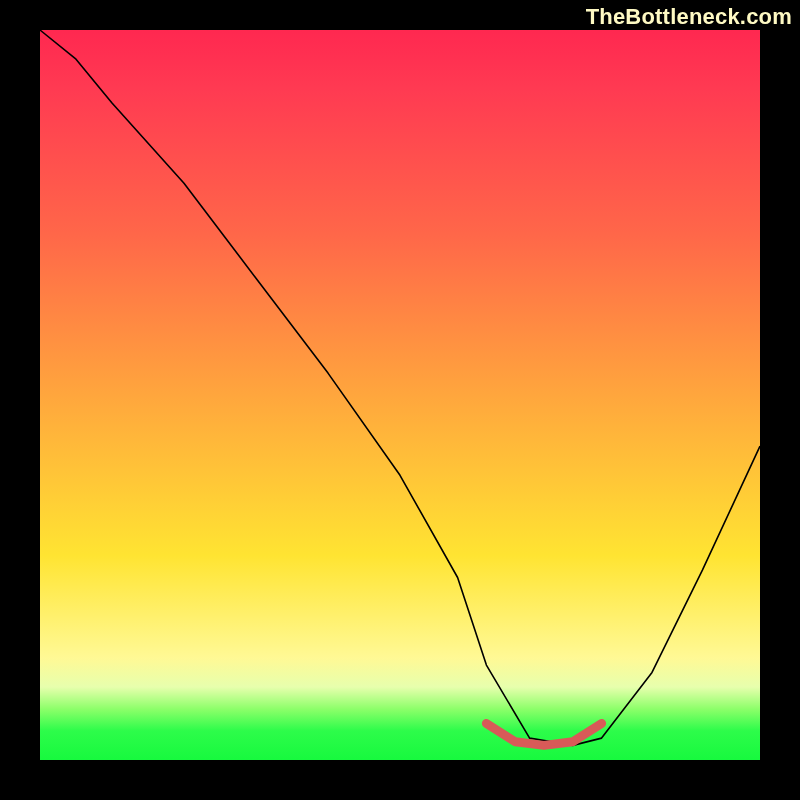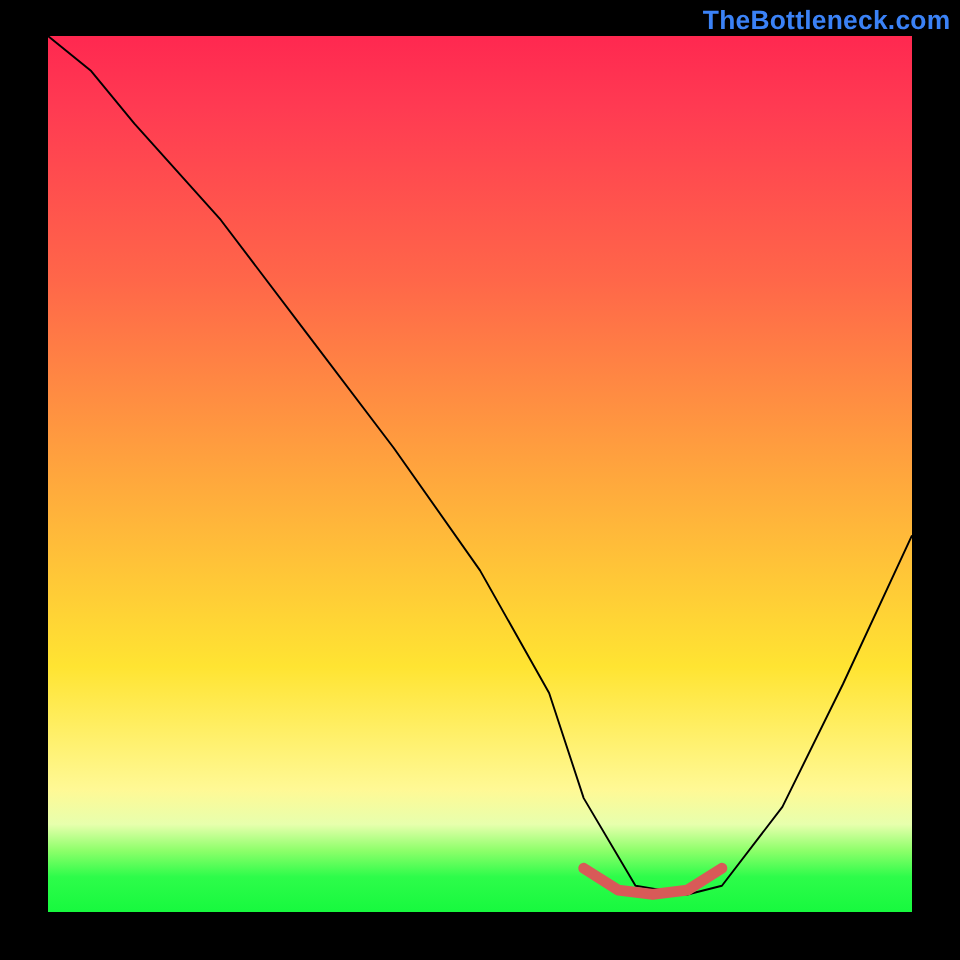--- a/index.html
+++ b/index.html
@@ -16,21 +16,21 @@
     width: 800px;
     height: 800px;
     background: #000;
   }
   .watermark {
     position: absolute;
     top: 4px;
     right: 8px;
     font-size: 22px;
     font-weight: bold;
-    color: #3b82f6;
+    color: #fef9c3;
     letter-spacing: 0.2px;
     z-index: 10;
   }
   .plot-area {
     
     position: absolute;
     left: 40px;
     top: 30px;
     width: 720px;
     height: 730px;

